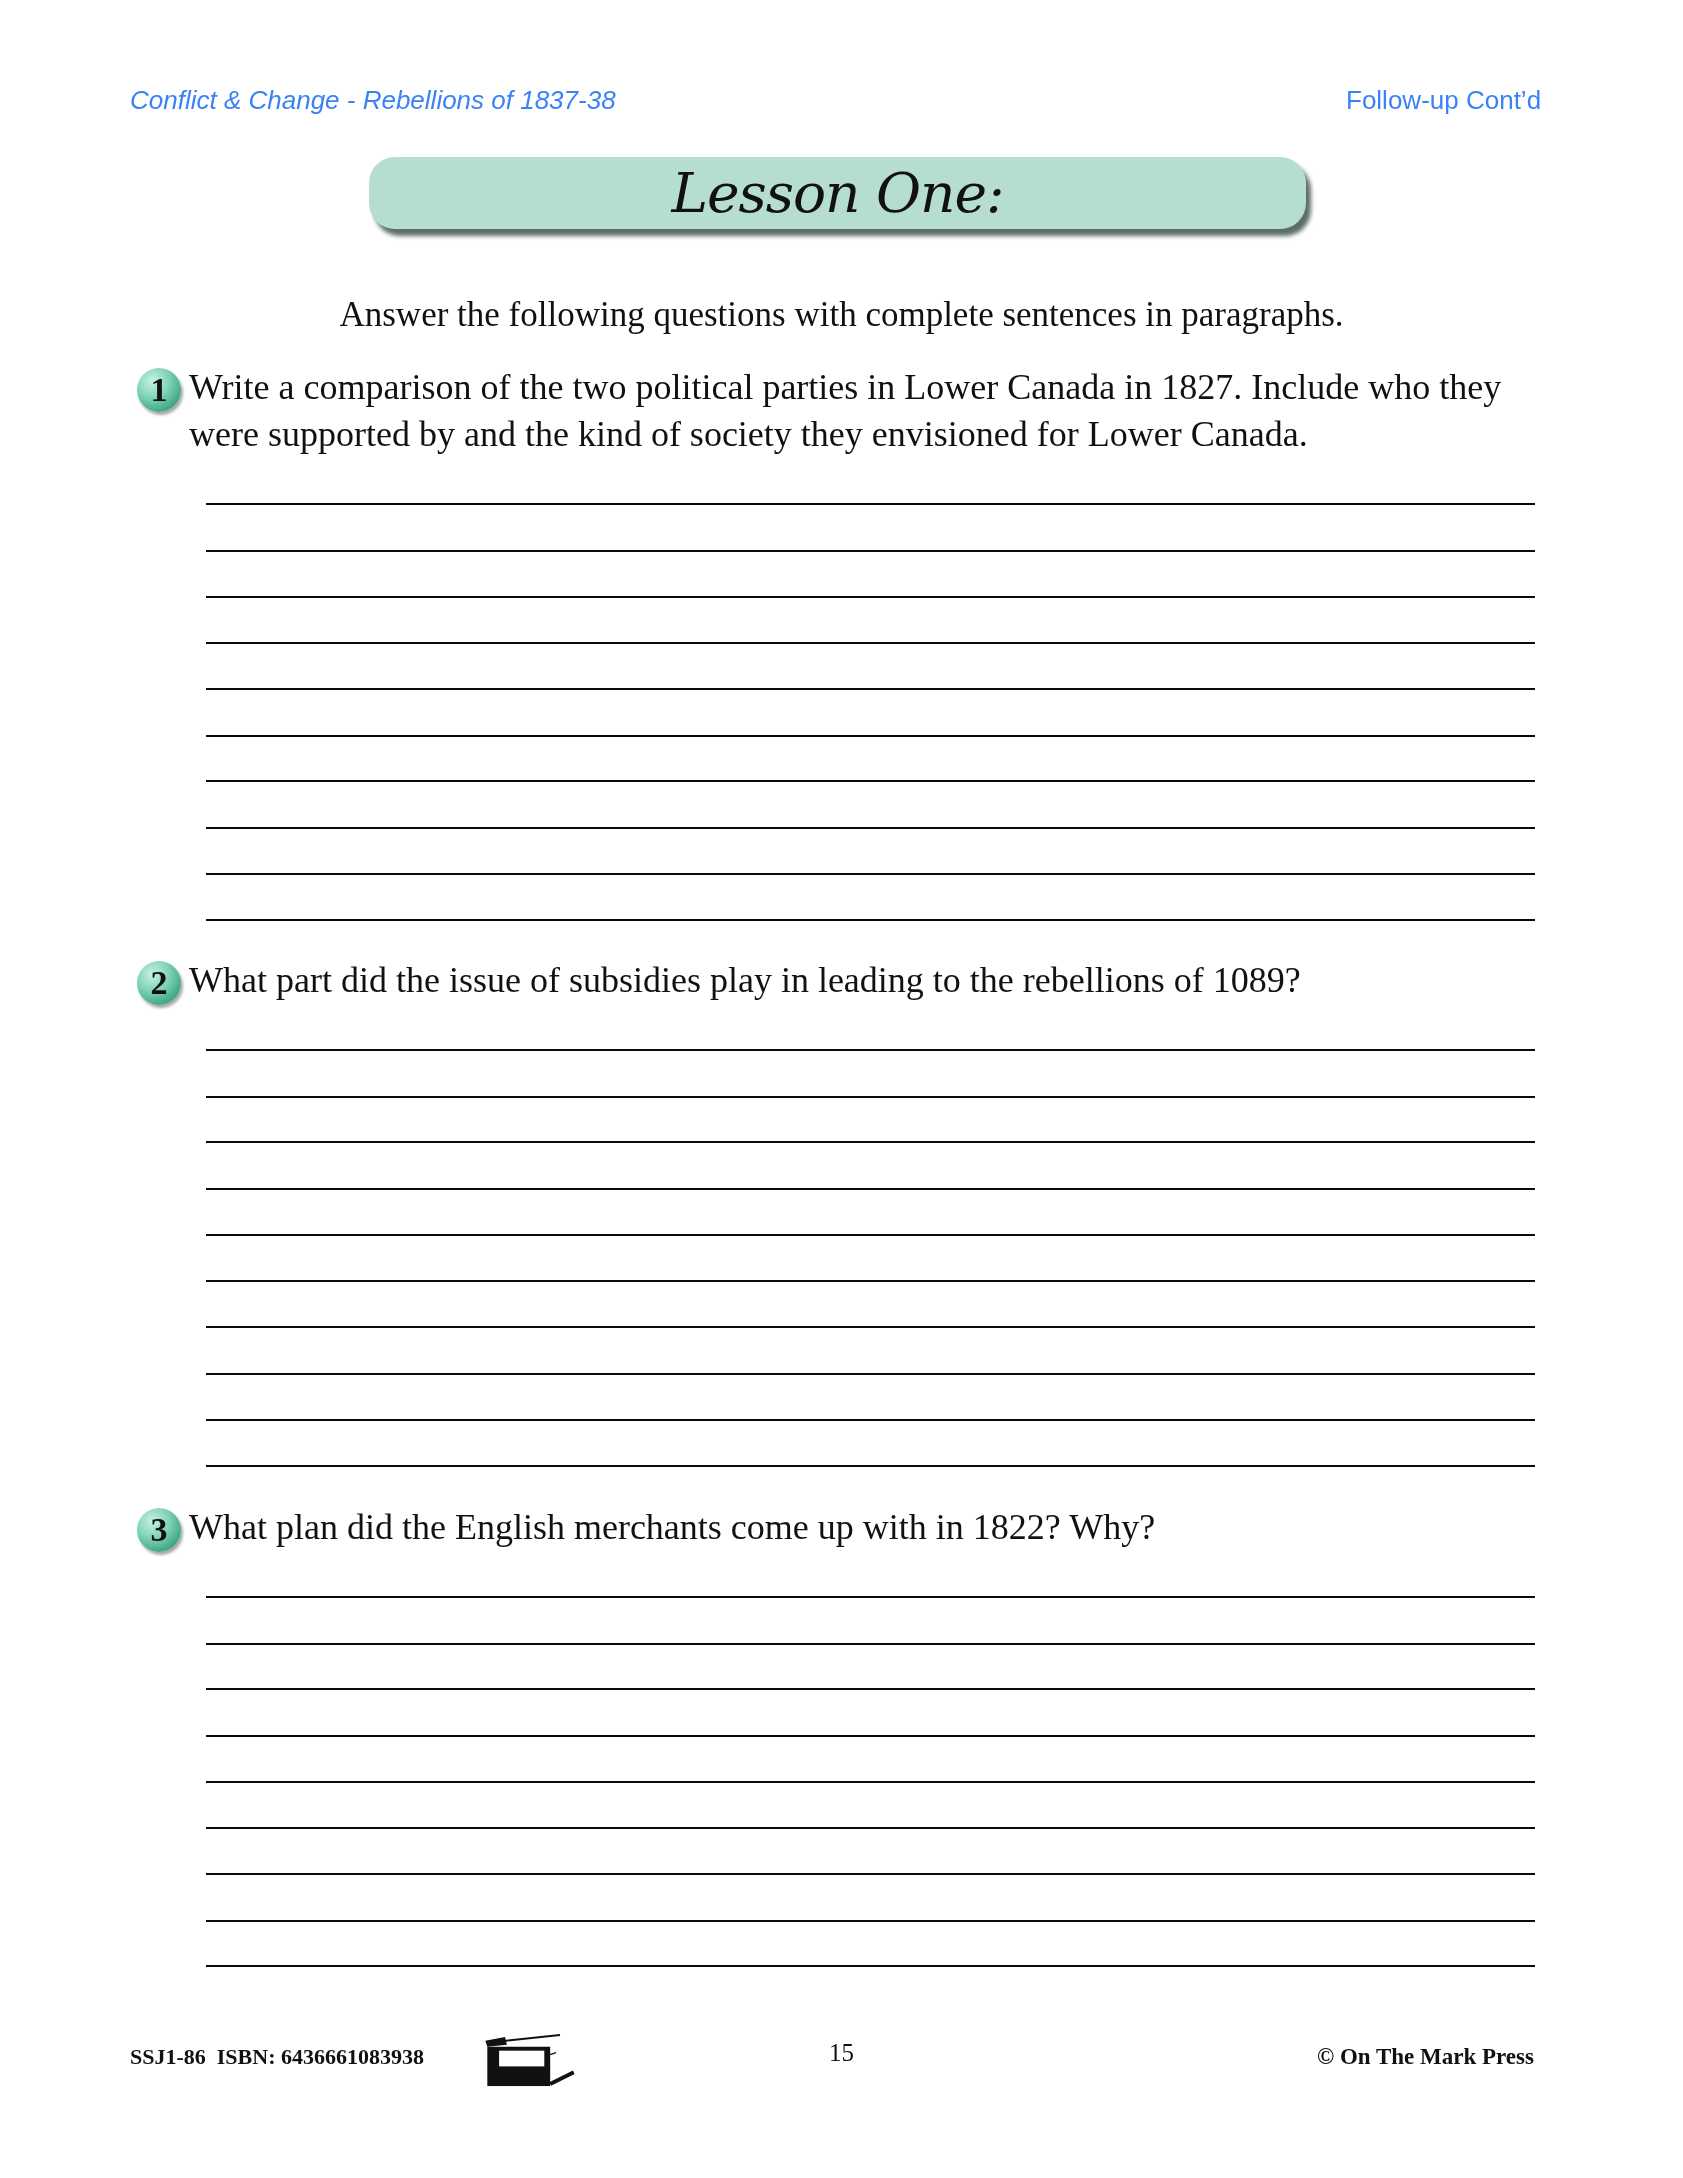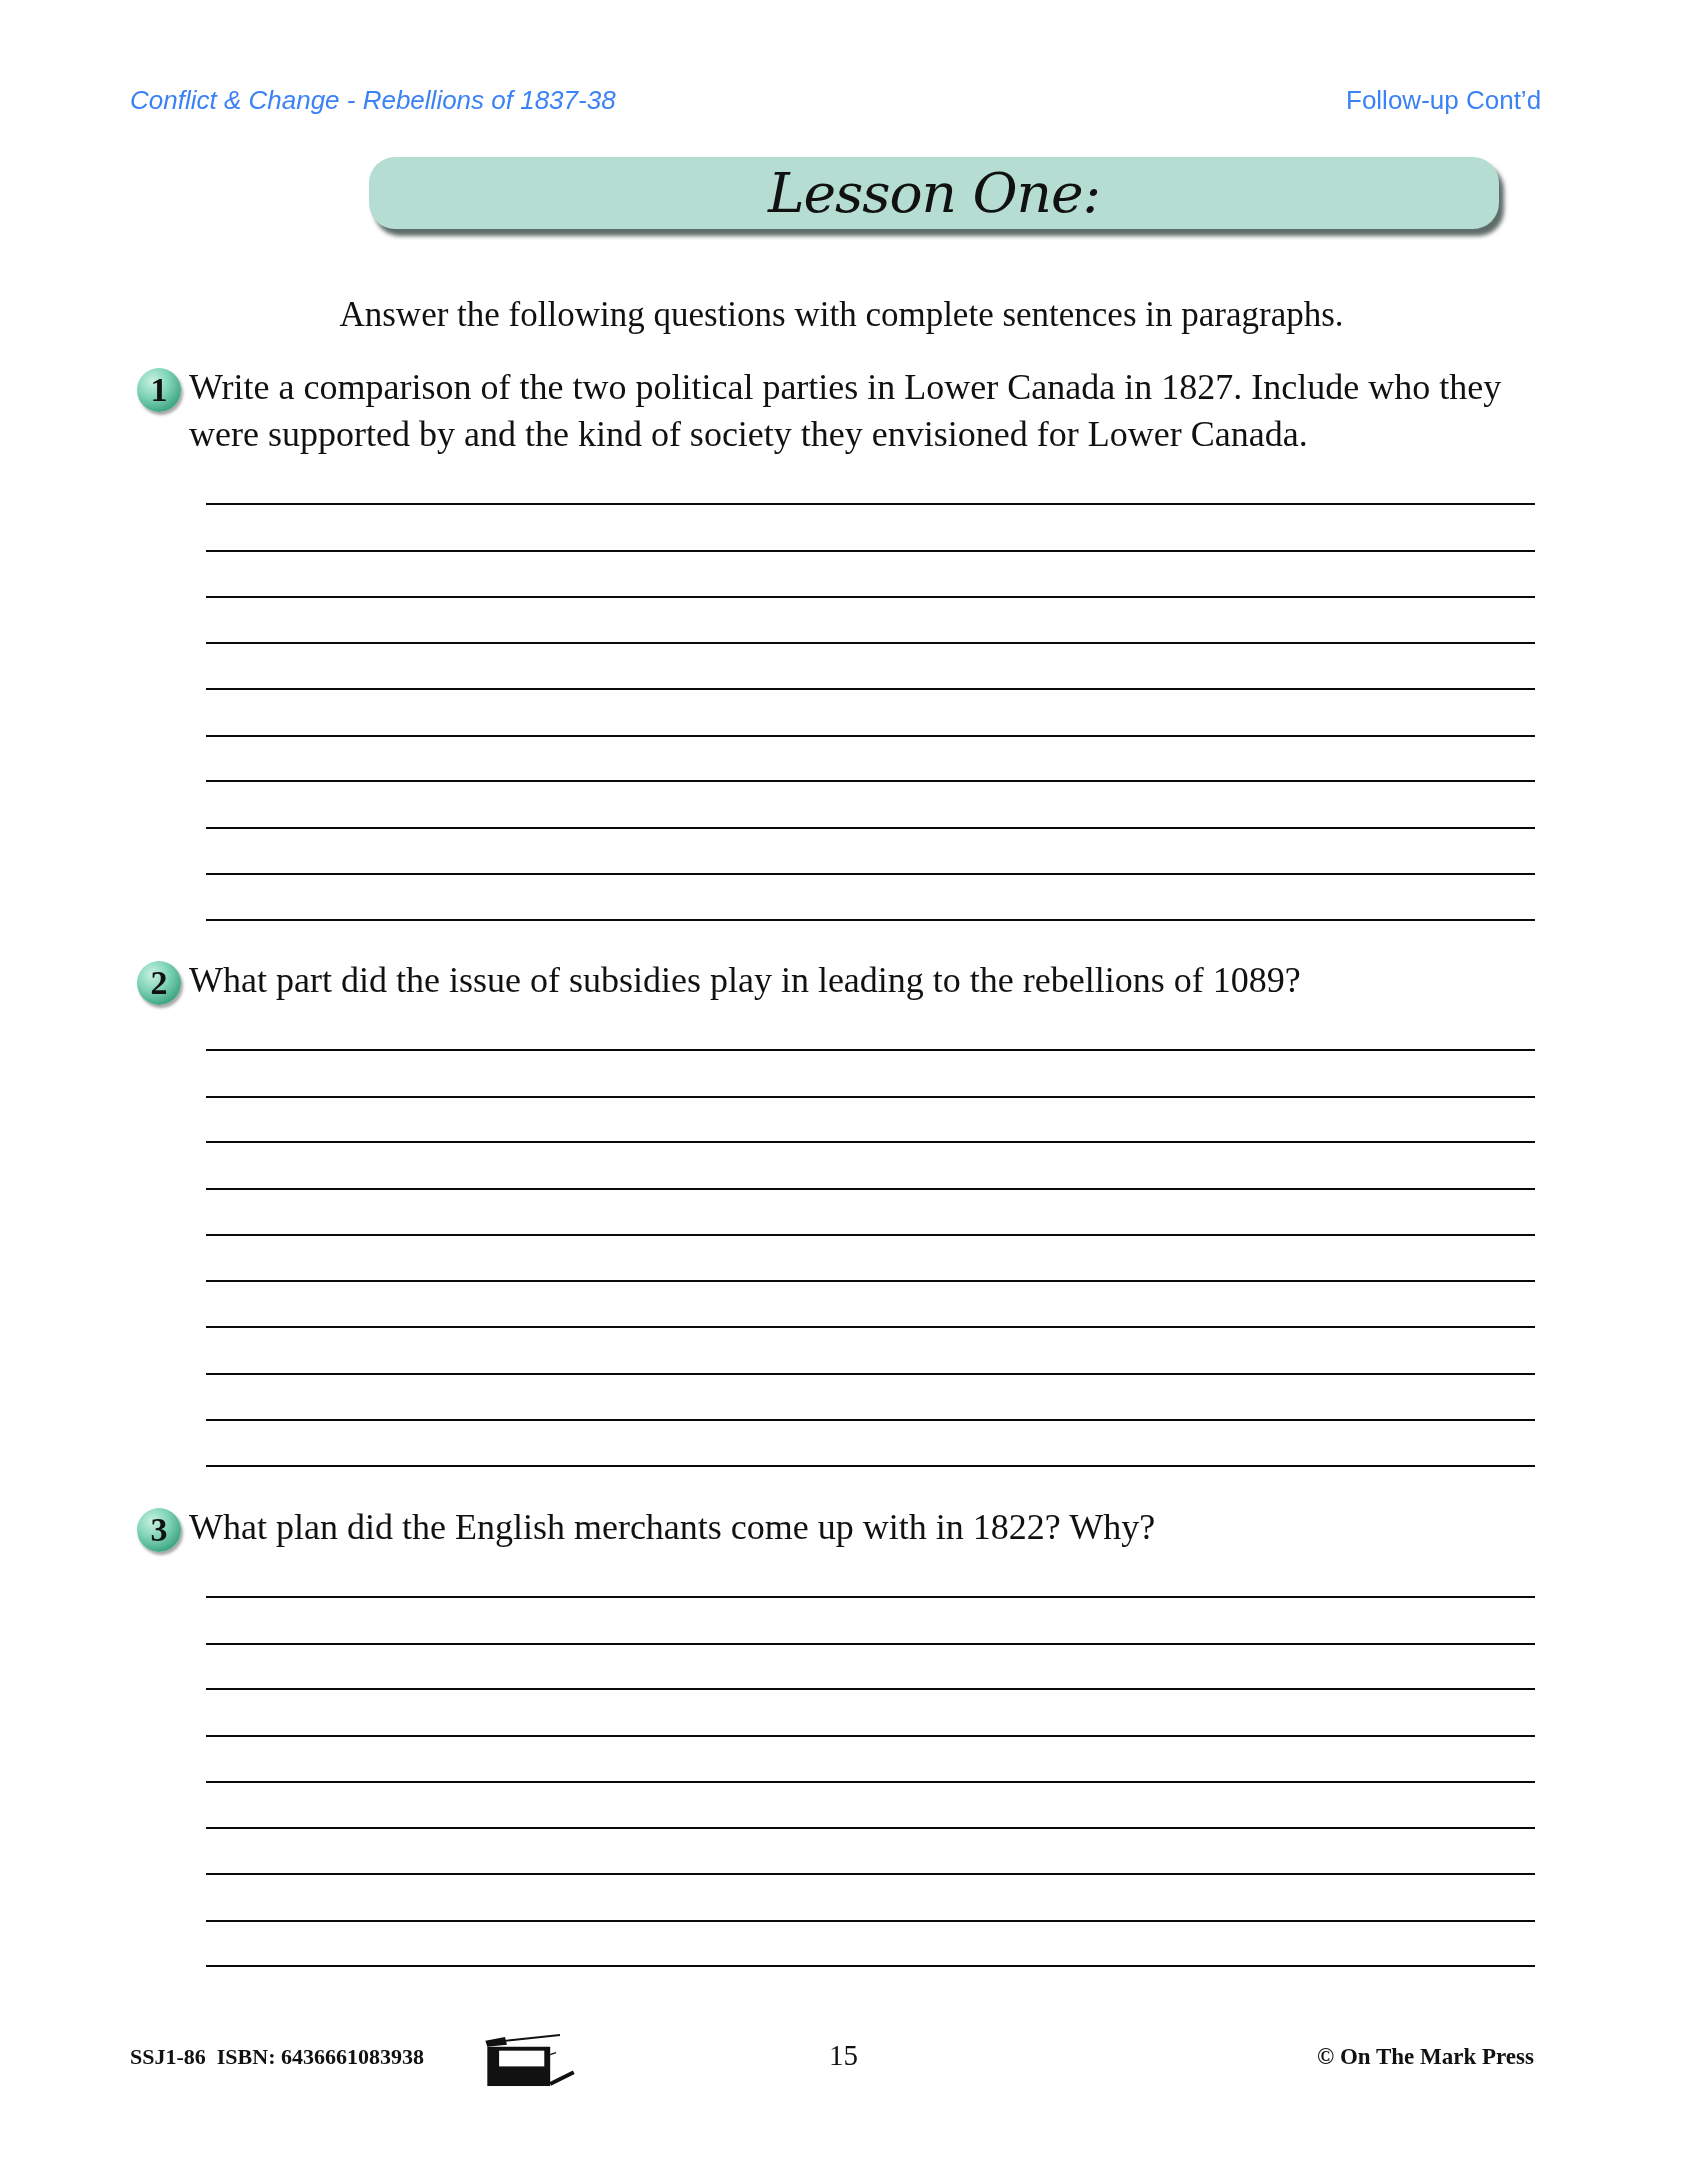--- a/index.html
+++ b/index.html
@@ -9,21 +9,21 @@
       left: 130px; top: 85px;
       font-family: "Liberation Sans", sans-serif; font-style: italic;
       font-size: 26px; color: #3b82f6; white-space: nowrap;
     }
     .header-right {
       left: 1346px; top: 85px;
       font-family: "Liberation Sans", sans-serif;
       font-size: 26px; color: #3b82f6; white-space: nowrap;
     }
     .title-banner {
-      left: 369px; top: 157px; width: 1130px; height: 72px;
+      left: 369px; top: 157px; width: 937px; height: 72px;
       background: #b5ddd2; border-radius: 26px;
       box-shadow: 5px 7px 4px rgba(40,60,55,0.75);
       display: flex; align-items: center; justify-content: center;
       white-space: nowrap;
     }
     .title-italic {
       font-family: "DejaVu Serif", serif; font-style: italic;
       font-size: 55px; color: #111; letter-spacing: -1px;
     }
     .title-main {
@@ -54,21 +54,21 @@
       position: absolute; left: 0; width: 1329px; height: 2px; background: #0a0a0a;
     }
     .footer-code {
       left: 130px; top: 2044px;
       font-family: "Liberation Serif", serif; font-weight: bold; font-size: 22px;
       white-space: pre; color: #111;
     }
     .copier-icon { left: 483px; top: 2033px; width: 99px; height: 55px; }
     .page-number {
       left: 829px; top: 2039px;
-      font-family: "Liberation Serif", serif; font-size: 29px; color: #111;
+      font-family: "Liberation Serif", serif; font-size: 25px; color: #111;
     }
     .copyright {
       left: 1317px; top: 2044px;
       font-family: "Liberation Serif", serif; font-weight: bold; font-size: 23px; color: #111;
       white-space: nowrap;
       text-align: center;
     }
   </style>
 </head>
 <body>

